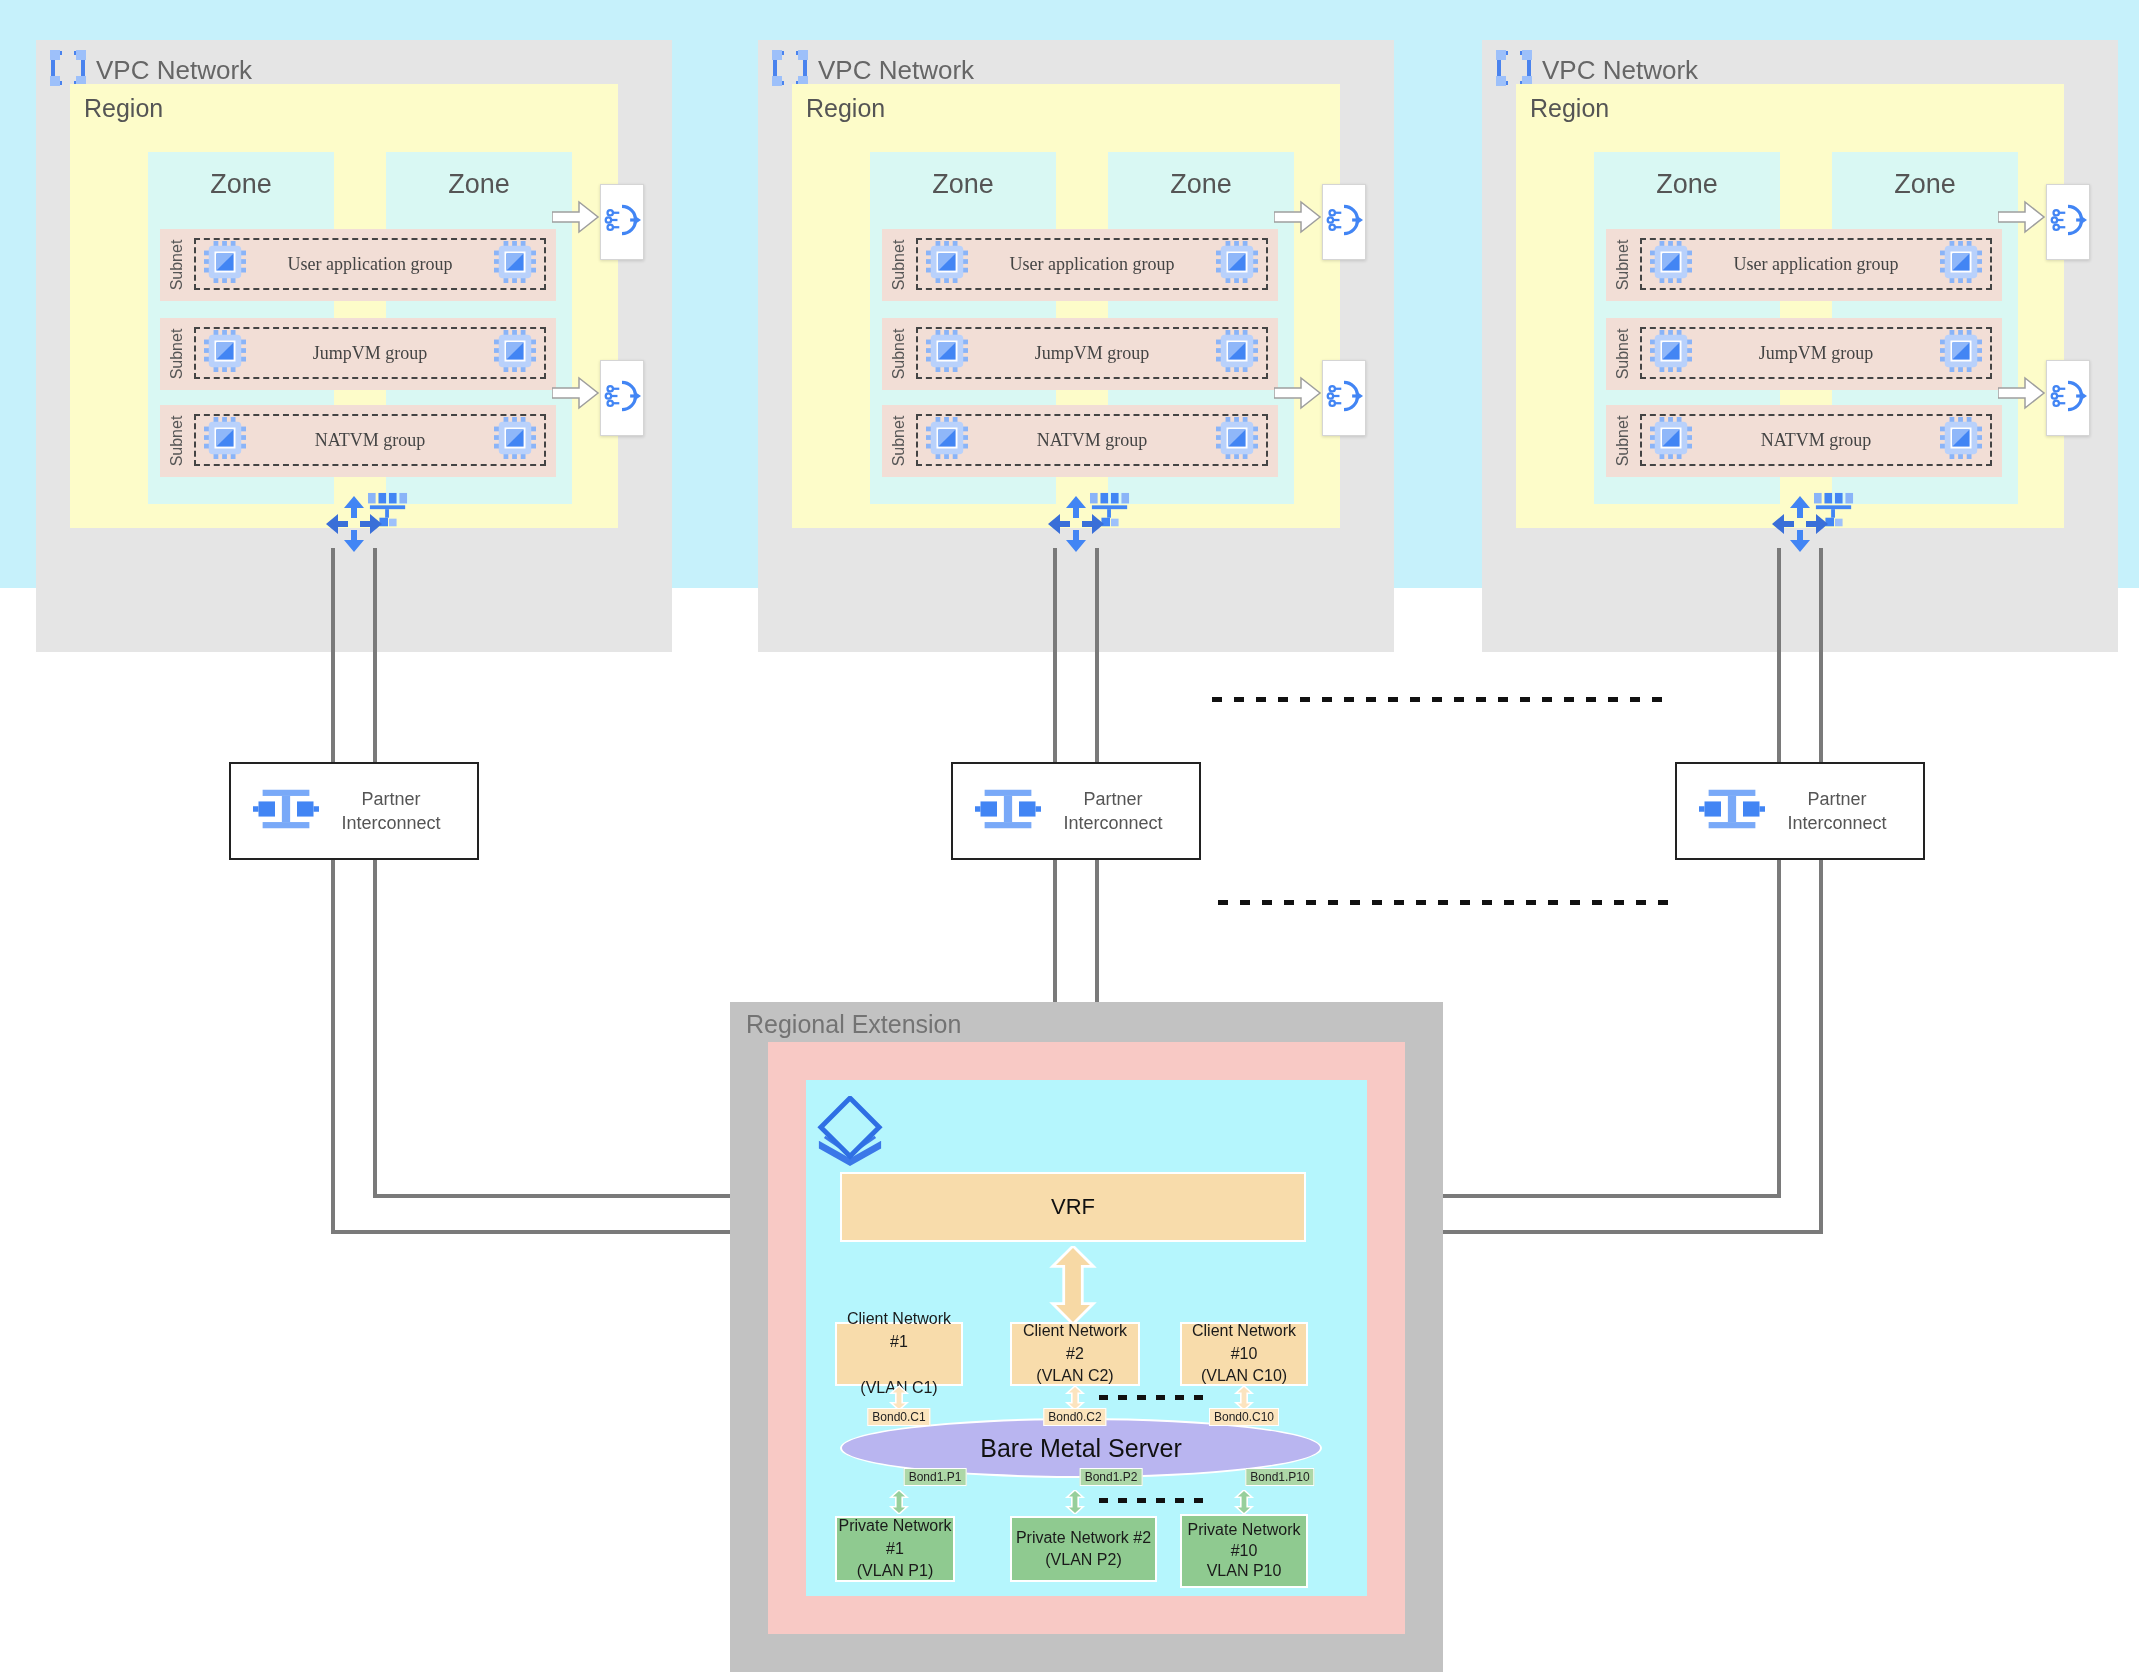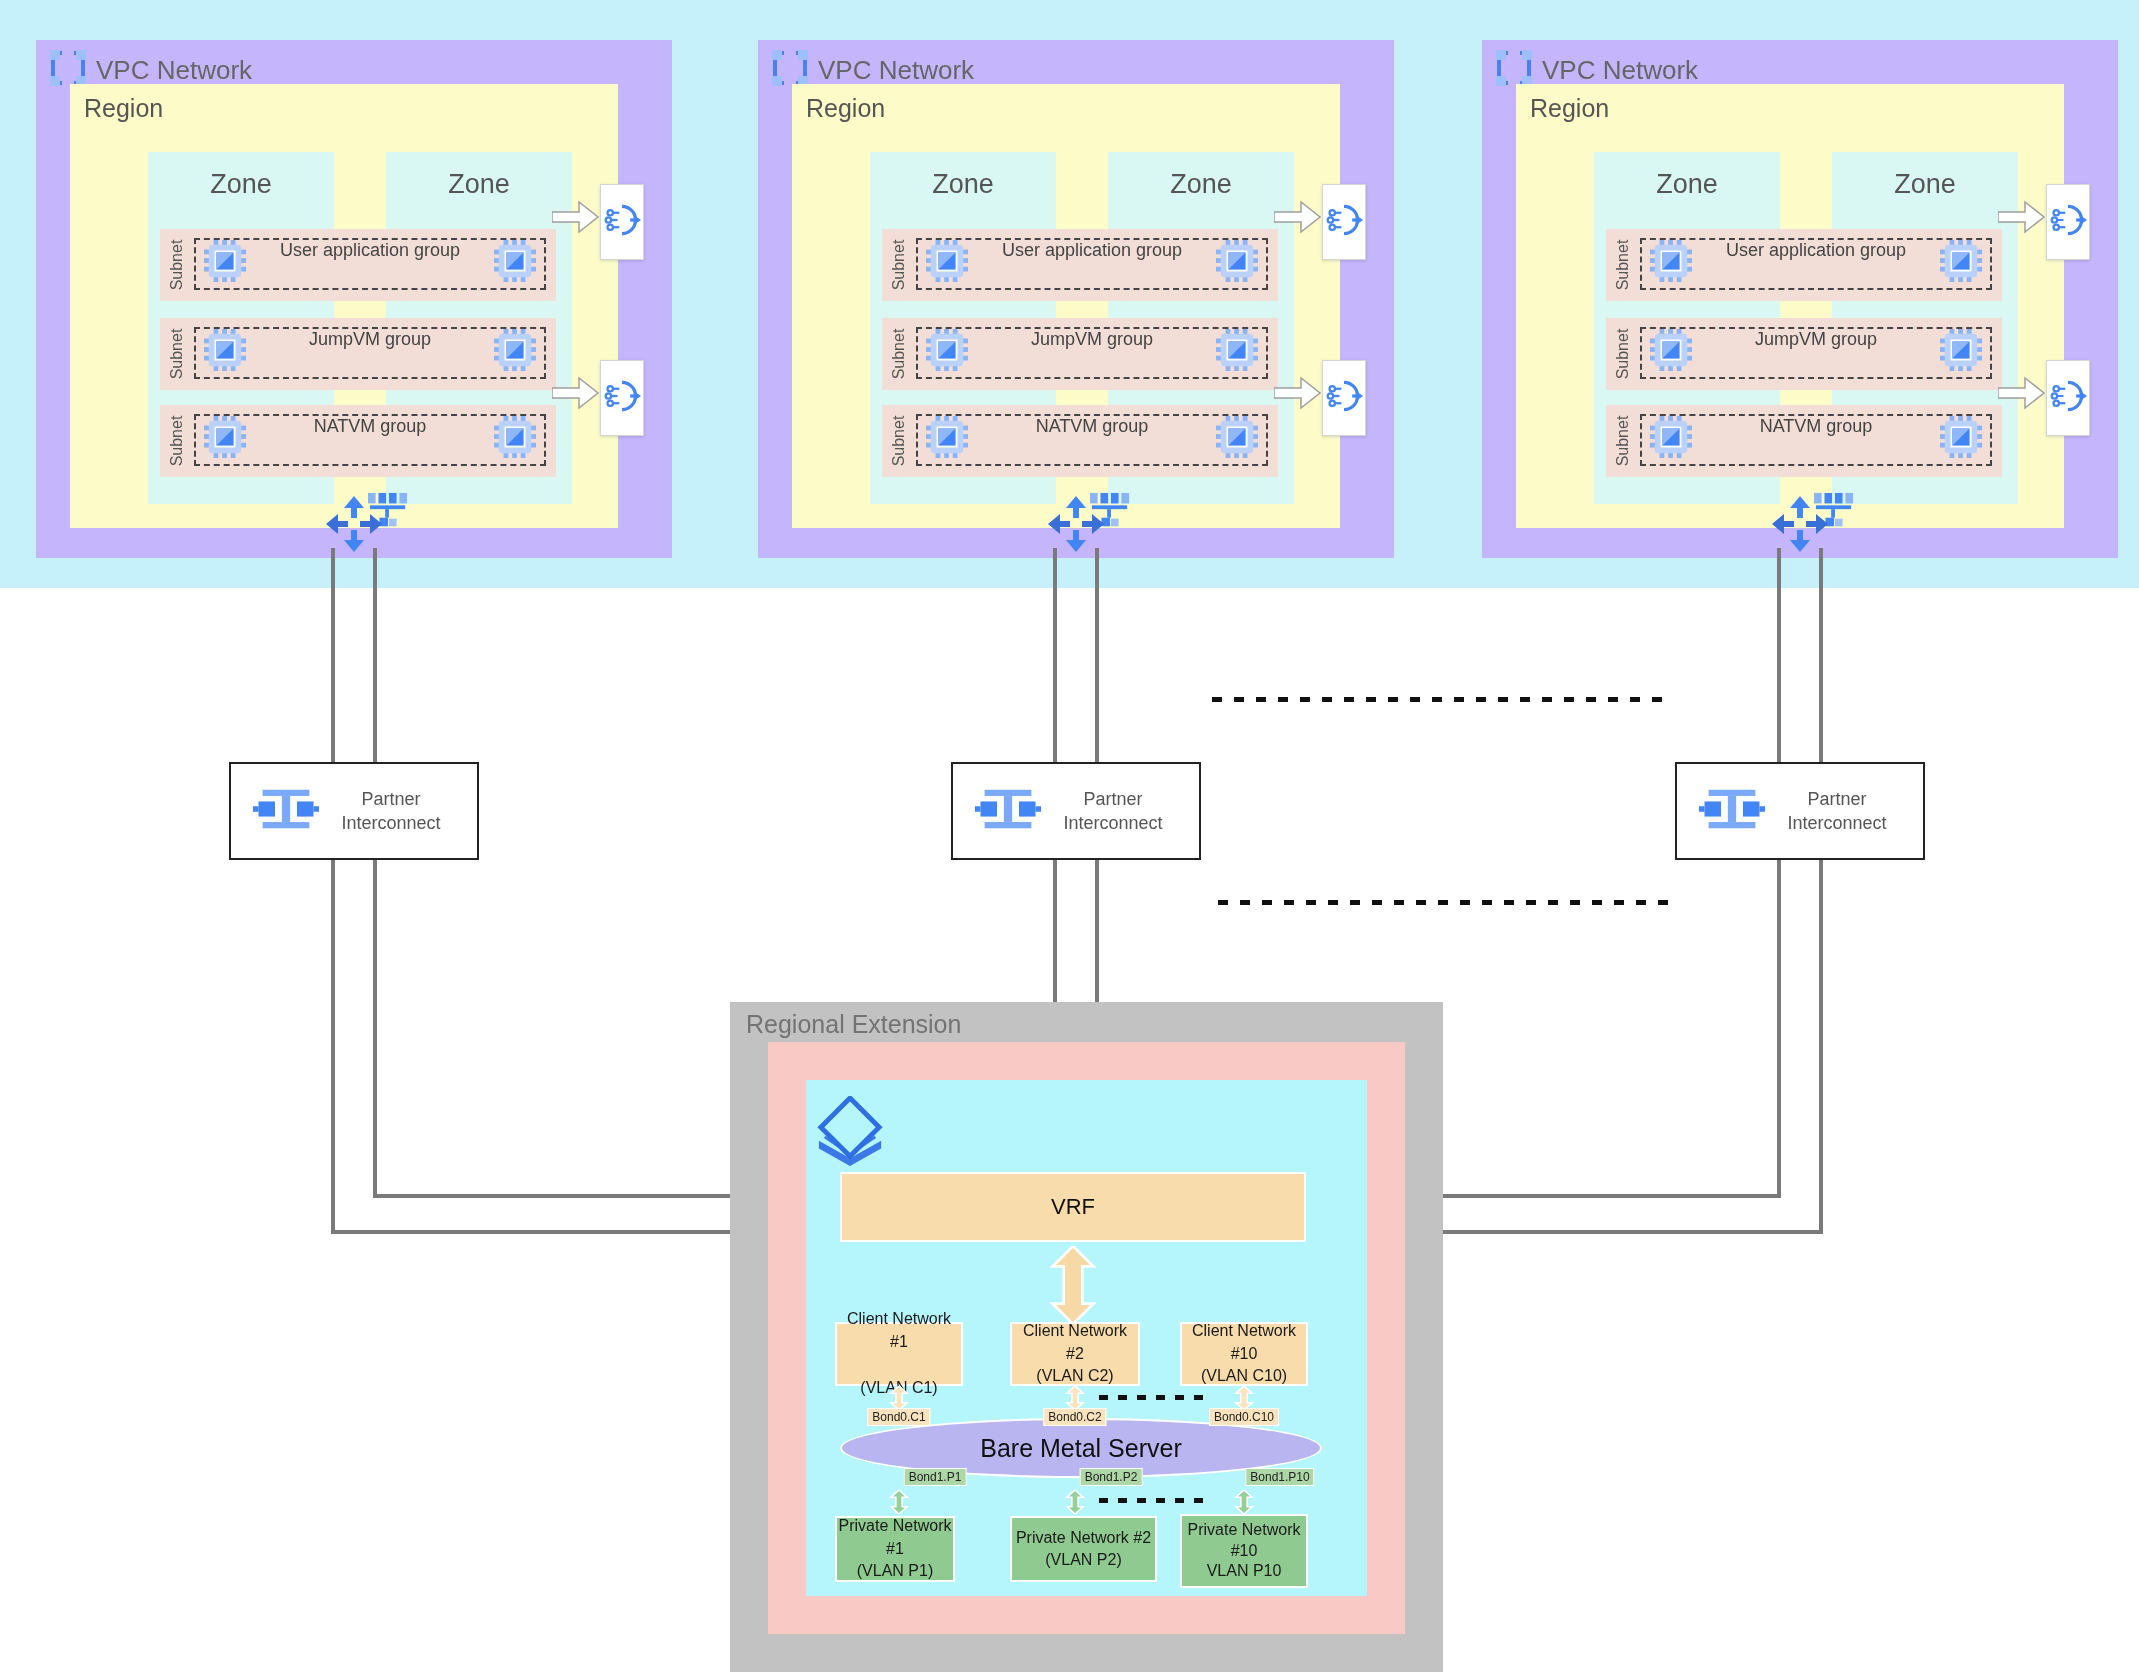--- a/index.html
+++ b/index.html
@@ -2,37 +2,37 @@
 <html><head>
 <meta charset="utf-8">
 <style>
   html,body{margin:0;padding:0;background:#fff;}
   body{font-family:"Liberation Sans", sans-serif;}
   #canvas{position:relative;width:2139px;height:1675px;background:#fff;overflow:hidden;}
 
   .top-band{position:absolute;left:0;top:0;width:2139px;height:588px;background:#c6f1fb;}
 
   
-  .vpc-block{position:absolute;top:40px;width:636px;height:518px;background:#c4b5fd;}
+  .vpc-block{position:absolute;top:40px;width:636px;height:612px;background:#e5e5e5;}
   .vpc-header{position:absolute;left:14px;top:10px;display:flex;align-items:center;gap:10px;}
   .vpc-title{font-size:26px;color:#666;}
   .region{position:absolute;left:34px;top:44px;width:548px;height:444px;background:#fdfcc9;}
   .region-label{position:absolute;left:14px;top:10px;font-size:25px;color:#555;}
   .zone{position:absolute;top:68px;width:186px;height:352px;background:#d9f8f3;}
   .zone-left{left:78px;}
   .zone-right{left:316px;}
   .zone-label{text-align:center;margin-top:17px;font-size:27px;color:#555;}
   .subnet-row{position:absolute;left:90px;width:396px;height:72px;background:#f2ded6;}
   .subnet-row.r0{top:145px;}
   .subnet-row.r1{top:234px;}
   .subnet-row.r2{top:321px;}
   .subnet-label{position:absolute;left:2px;top:0;height:72px;width:30px;display:flex;align-items:center;justify-content:center;
     font-size:16px;color:#555;transform:rotate(-90deg);white-space:nowrap;}
   .group-box{position:absolute;left:34px;top:9px;width:352px;height:52px;border:2px dashed #444;
-    display:flex;align-items:flex-start;justify-content:space-between;padding:0 8px;box-sizing:border-box;}
+    display:flex;align-items:center;justify-content:space-between;padding:0 8px;box-sizing:border-box;font-family:Liberation Serif, serif;}
   .group-label{font-size:18px;color:#444;flex:1;text-align:center;}
   .net-icon-wrap{position:absolute;left:298px;top:408px;}
   .router-wrap{position:absolute;left:290px;top:456px;}
   .out-arrow{position:absolute;left:516px;}
   .out-arrow.a0{top:159px;}
   .out-arrow.a2{top:335px;}
   .lb-box{position:absolute;left:564px;width:42px;height:74px;background:#fff;border:1px solid #d5d5d5;
     box-shadow:0 1px 3px rgba(0,0,0,.15);display:flex;align-items:center;justify-content:center;}
   .lb-box.b0{top:144px;}
   .lb-box.b2{top:320px;}

